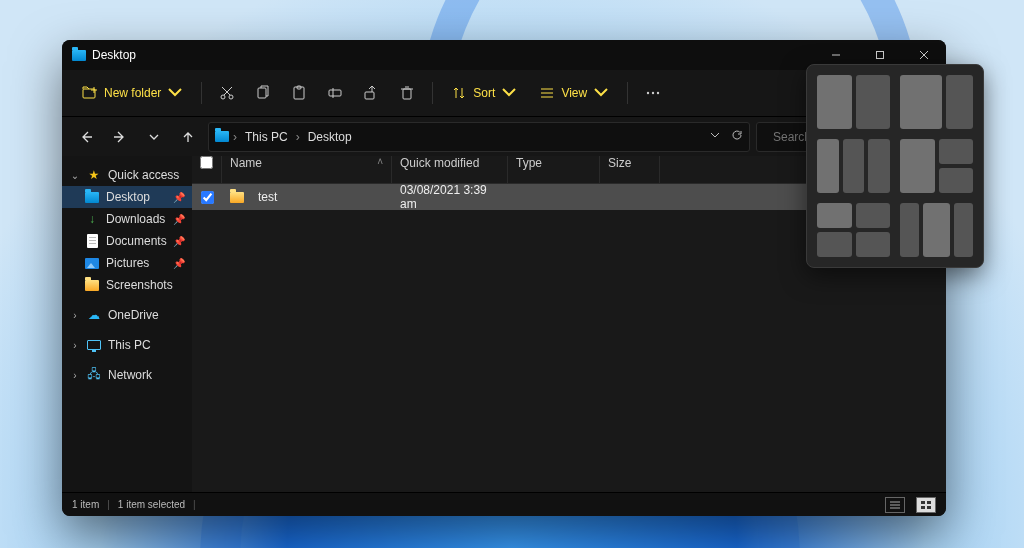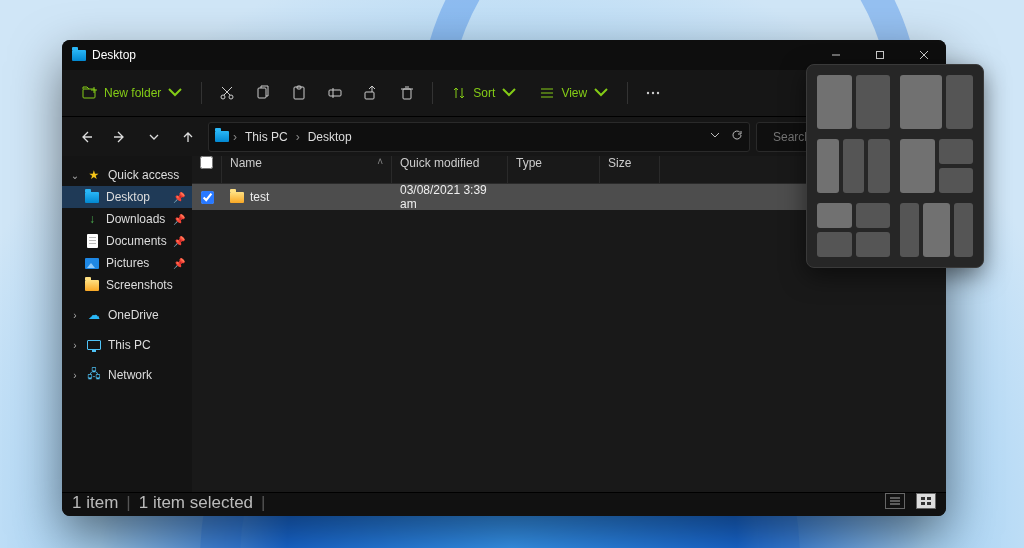--- a/index.html
+++ b/index.html
@@ -40,21 +40,21 @@
 
   
   .cmdbar {
     height: 46px; display:flex; align-items:center; gap:2px; padding: 0 10px;
     background:#161616;
   }
   .cmd {
     display:flex; align-items:center; justify-content:center;
     height:32px; min-width:34px; padding:0 6px; border-radius:4px; color:#ccc;
   }
-  .cmd.wlabel { padding: 0 10px; gap:6px; color:#84cc16; }
+  .cmd.wlabel { padding: 0 10px; gap:6px; color:#fde047; }
   .vsep { width:1px; height:22px; background:#333; margin:0 6px; }
   .cmd svg { width:16px; height:16px; }
   .chev-sm { width:8px; height:8px; }
 
   
   .navrow {
     height: 40px; display:flex; align-items:center; gap:6px;
     padding: 0 10px; background:#161616; border-top:1px solid #000;
   }
   .navbtn { width:28px; height:28px; display:flex; align-items:center; justify-content:center; color:#ddd; border-radius:3px; }
@@ -122,26 +122,26 @@
   .c-size { width:60px; }
   .cols input[type=checkbox]{ width:13px; height:13px; accent-color:#555;}
   .sort-arrow { margin-left:auto; color:#888; font-size:10px;}
 
   .row {
     height:26px; display:flex; align-items:center; color:#eee;
   }
   .row.selected { background:#4d4d4d; }
   .row .c { padding:0 8px; display:flex; align-items:center; height:100%; }
   .row input[type=checkbox]{ width:13px; height:13px; accent-color:#2979ff;}
-  .row .name-cell { gap:6px; }
+  .row .name-cell { gap:14px; }
 
   
   .status {
     height:24px; background:#111; border-top:1px solid #000;
-    display:flex; align-items:flex-start; padding:0 10px; color:#bbb; font-size:17px; gap:8px;
+    display:flex; align-items:center; padding:0 10px; color:#bbb; font-size:10px; gap:8px;
   }
   .status .sep { color:#555; }
   .status-spacer{flex:1;}
   .viewbtn { width:20px; height:16px; border:1px solid #666; display:flex; align-items:center; justify-content:center; margin-left:3px;}
   .viewbtn.active { background:#ddd; }
 
   
   .snap {
     position:absolute; right:40px; top:64px;
     width:178px; background:#262626; border:1px solid #3a3a3a; border-radius:8px;

